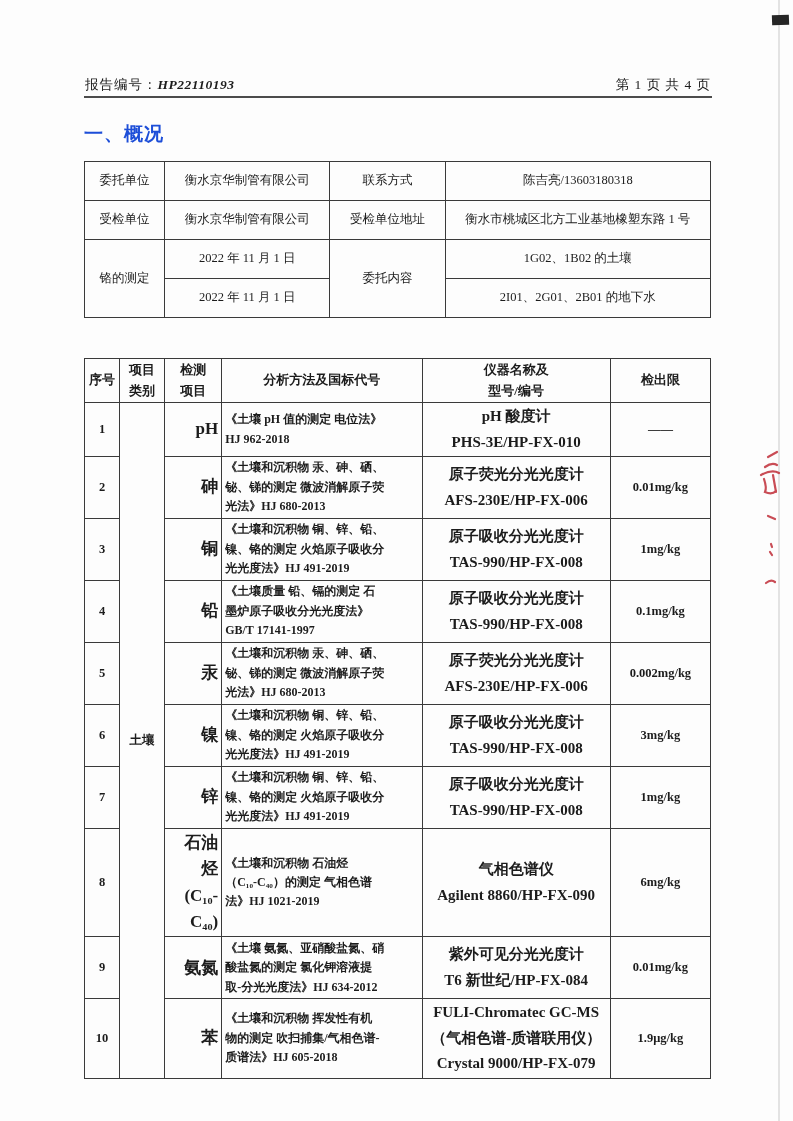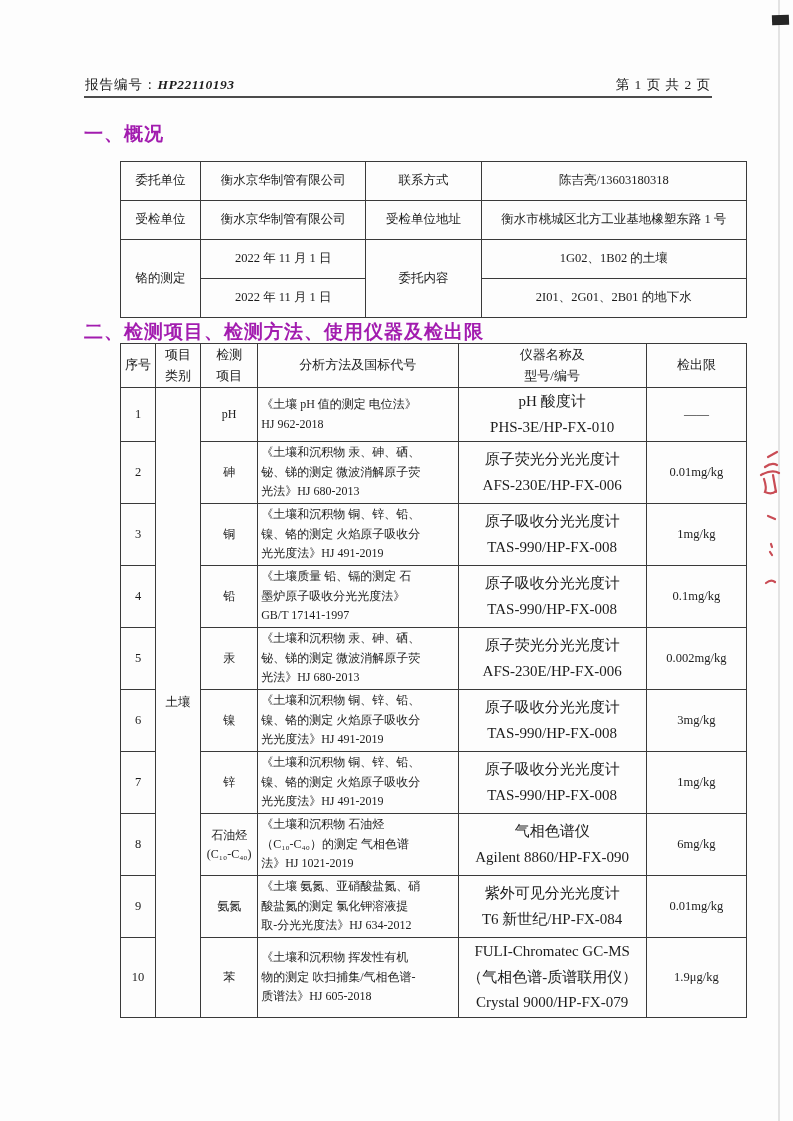--- a/index.html
+++ b/index.html
@@ -14,53 +14,53 @@
     position:absolute; left:85px; top:76px; width:626px;
     display:flex; justify-content:space-between; align-items:baseline;
     font-size:13.5px; letter-spacing:1px;
   }
   .report-no { font-style:italic; font-weight:bold; letter-spacing:0.5px; }
   .hdr-rule { position:absolute; left:84px; top:96px; width:628px; height:2px; background:#4c4c4c; }
   
   .sec-title {
     position:absolute; left:84px;
     font-family:"Liberation Sans", sans-serif; font-weight:bold;
-    font-size:19px; color:#a21caf; letter-spacing:1px;
+    font-size:19px; color:#1d4ed8; letter-spacing:1px;
   }
   .sec1 { top:121px; }
   .sec2 { top:319px; }
   
-  table { border-collapse:collapse; table-layout:fixed;margin-left:36px; }
+  table { border-collapse:collapse; table-layout:fixed; }
   td {
     border:1.4px solid #3a3a3a; text-align:center; vertical-align:middle;
     padding:1px 3px; white-space:pre-line; line-height:1.55;
   }
   .t1 { position:absolute; left:84px; top:161px; width:627px; font-size:12.5px; }
   .t1 tr { height:39px; }
-  .t2 { position:absolute; left:84px; top:343px; width:627px; font-size:12.5px; }
+  .t2 { position:absolute; left:84px; top:358px; width:627px; font-size:12.5px;font-weight:bold; }
   .t2 .hdr-cell { font-size:13px; }
   .t2 .method { font-size:12px; text-align:left; line-height:1.62; }
   .t2 .instr  { font-size:15px; line-height:1.7; }
-  .t2 .item   { font-size:12px; }
+  .t2 .item   { font-size:17px;text-align:right; }
   .rh-hdr { height:44px; } .rh1 { height:46px; } .rh { height:62px; } .rh10 { height:68px; }
   
   .edge-line { position:absolute; left:778px; top:0; width:2px; height:1121px; background:rgba(170,170,170,0.30); }
   .edge-mark { position:absolute; left:772px; top:15px; width:17px; height:10px; background:#262626; transform:rotate(-2deg); }
   .red-marks { position:absolute; left:752px; top:444px; width:36px; height:150px; }
 </style>
 </head>
 <body>
 
 <div class="page">
 
   <div class="hdr-row">
     <div>
       <span>报告编号：</span><span class="report-no">HP22110193</span>
     </div>
-    <div>第 1 页 共 2 页</div>
+    <div>第 1 页 共 4 页</div>
   </div>
   <div class="hdr-rule"></div>
 
   <div class="sec-title sec1">一、概况</div>
 
   <table class="t1">
     <colgroup>
         <col style="width:80px">
         <col style="width:165px">
         <col style="width:115px">
@@ -85,21 +85,20 @@
       <td rowspan="2">委托内容</td>
       <td>1G02、1B02 的土壤</td>
     </tr>
     <tr>
       <td>2022 年 11 月 1 日</td>
       <td>2I01、2G01、2B01 的地下水</td>
     </tr>
   </tbody>
     </table>
 
-  <div class="sec-title sec2">二、检测项目、检测方法、使用仪器及检出限</div>
 
   <table class="t2">
     <colgroup>
       <col style="width:35px">
         <col style="width:45px">
         <col style="width:57px">
       <col style="width:200px">
         <col style="width:188px">
         <col style="width:100px">
     </colgroup>

